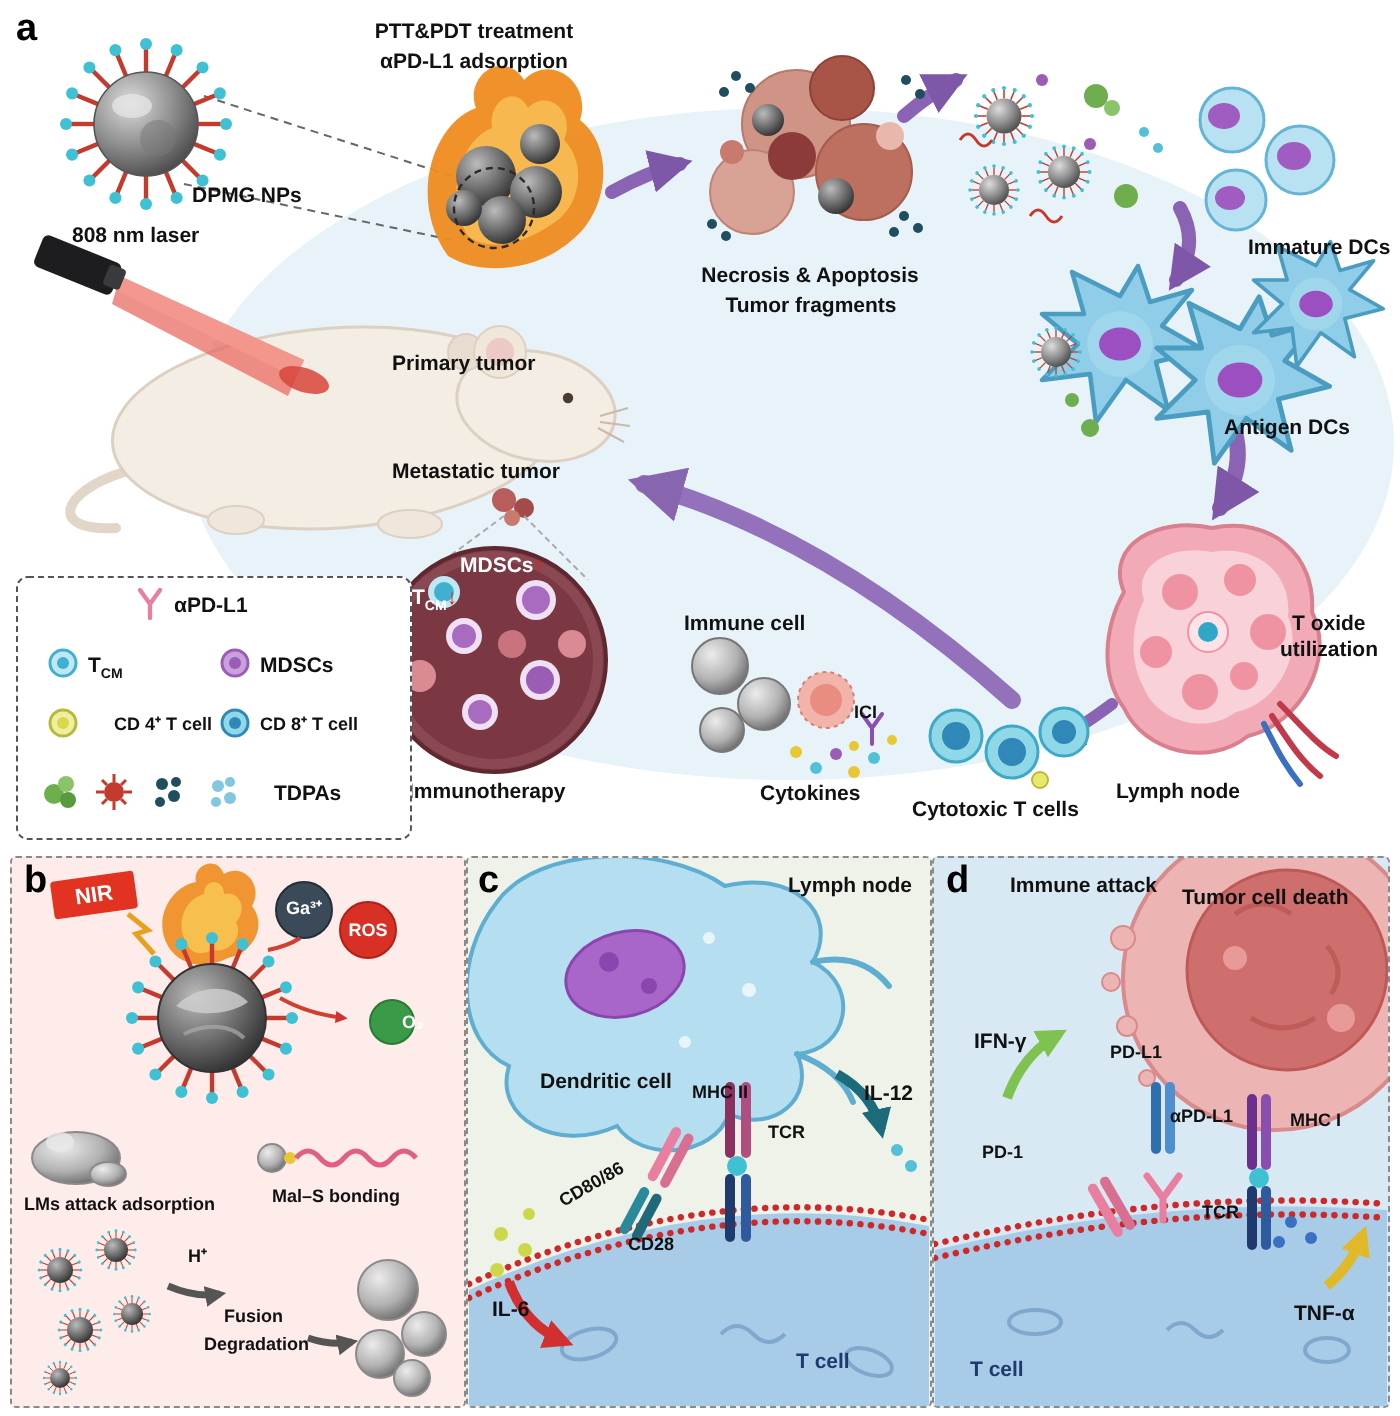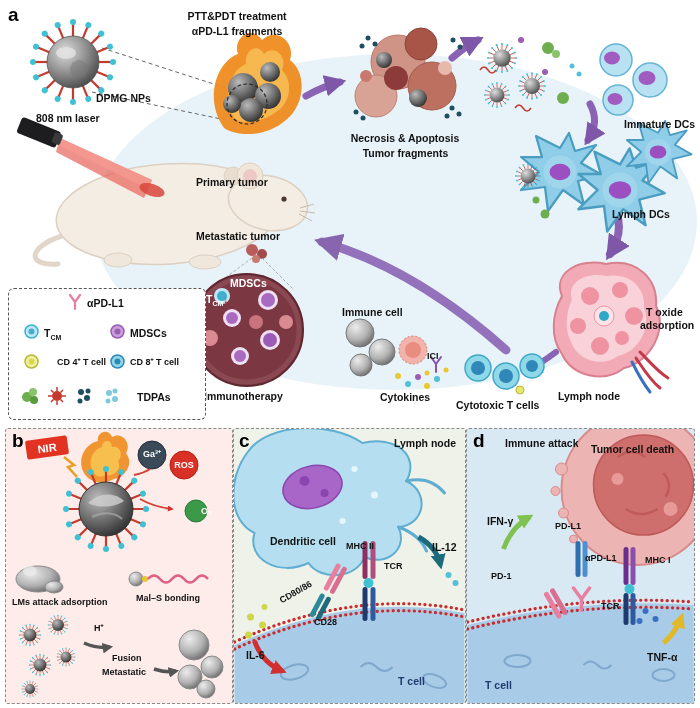--- a/index.html
+++ b/index.html
@@ -287,31 +287,31 @@
         <circle cx="622" cy="338" r="7" fill="#ef93a2"></circle>
       <circle cx="604" cy="316" r="10" fill="#fbe3e7" stroke="#ef93a2"></circle>
       <circle cx="604" cy="316" r="5" fill="#2fa8c8"></circle>
       <path d="M640,352 C650,362 658,372 668,378 M636,358 C644,370 650,380 660,388" stroke="#c23a4a" stroke-width="3" fill="none" stroke-linecap="round"></path>
       <path d="M632,362 C638,374 642,382 650,392" stroke="#3a6fc1" stroke-width="3" fill="none" stroke-linecap="round"></path>
     </g>
   </svg>
 
   <div class="panel-letter" style="left:8px;top:4px">a</div>
   <div class="lbl center" style="left:172px;top:10px;width:130px">PTT&amp;PDT treatment</div>
-  <div class="lbl center" style="left:172px;top:25px;width:130px">αPD-L1 fragments</div>
+  <div class="lbl center" style="left:172px;top:25px;width:130px">αPD-L1 adsorption</div>
   <div class="lbl" style="left:96px;top:92px">DPMG NPs</div>
   <div class="lbl" style="left:36px;top:112px">808 nm laser</div>
   <div class="lbl" style="left:196px;top:176px">Primary tumor</div>
   <div class="lbl" style="left:196px;top:230px">Metastatic tumor</div>
   <div class="lbl center" style="left:340px;top:132px;width:130px">Necrosis &amp; Apoptosis</div>
   <div class="lbl center" style="left:348px;top:147px;width:115px">Tumor fragments</div>
   <div class="lbl" style="left:624px;top:118px">Immature DCs</div>
-  <div class="lbl" style="left:612px;top:208px">Lymph DCs</div>
+  <div class="lbl" style="left:612px;top:208px">Antigen DCs</div>
   <div class="lbl" style="left:646px;top:306px">T oxide</div>
-  <div class="lbl" style="left:640px;top:319px">adsorption</div>
+  <div class="lbl" style="left:640px;top:319px">utilization</div>
   <div class="lbl" style="left:558px;top:390px">Lymph node</div>
   <div class="lbl white" style="left:230px;top:277px">
     <span>MDSCs</span><span class="red">↑</span>
   </div>
   <div class="lbl white" style="left:206px;top:293px">
     <span>T</span><sub>CM</sub><span class="red">↓</span>
   </div>
   <div class="lbl" style="left:342px;top:306px">Immune cell</div>
   <div class="lbl s9" style="left:427px;top:351px">ICI</div>
   <div class="lbl" style="left:380px;top:391px">Cytokines</div>
@@ -434,21 +434,21 @@
     <div class="nir-tag">
         <span>NIR</span>
       </div>
     <div class="lbl white s9 center" style="left:132px;top:20px;width:28px">Ga³⁺</div>
     <div class="lbl white s9 center" style="left:164px;top:31px;width:28px">ROS</div>
     <div class="lbl white s9 center" style="left:179px;top:77px;width:43px">O₂</div>
     <div class="lbl s9" style="left:6px;top:168px">LMs attack adsorption</div>
     <div class="lbl s9" style="left:130px;top:164px">Mal–S bonding</div>
     <div class="lbl s9" style="left:88px;top:194px">H⁺</div>
     <div class="lbl s9" style="left:106px;top:224px">Fusion</div>
-    <div class="lbl s9" style="left:96px;top:238px">Metastatic</div>
+    <div class="lbl s9" style="left:96px;top:238px">Degradation</div>
   </div>
 
   <div class="panel" id="panel-c" style="left:233px;top:428px;width:233px;height:276px;background:#eef2e9">
     <svg class="art" viewBox="0 0 230 274">
       <path d="M0,216 Q118,162 230,184 L230,274 L0,274 Z" fill="#a8cce8"></path>
       <g stroke="#7fa8cc" stroke-width="2" fill="none">
         <ellipse cx="60" cy="243" rx="14" ry="7" transform="rotate(-15 60 243)"></ellipse>
         <path d="M126,238 q8,-8 16,0 q8,8 16,0"></path>
         <ellipse cx="200" cy="252" rx="12" ry="6" transform="rotate(20 200 252)"></ellipse>
       </g>

